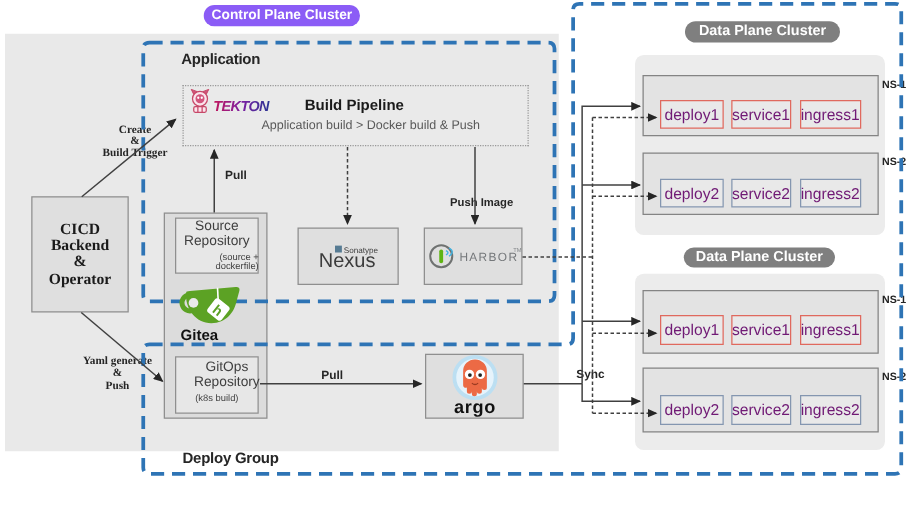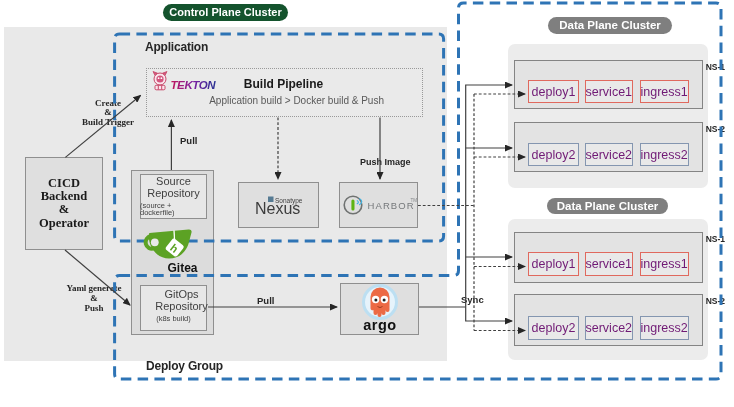--- a/index.html
+++ b/index.html
@@ -14,21 +14,21 @@
 .serif{font-family:"Liberation Serif",serif;}
 </style>
 </head>
 <body>
 
 <div class="abs" style="left:4px;top:27px;width:443px;height:334px;background:#e9e9e9;"></div>
 
 <div class="abs" style="left:508px;top:44px;width:200px;height:144px;background:#ececec;border-radius:7px;"></div>
 <div class="abs" style="left:508px;top:219px;width:200px;height:141px;background:#ececec;border-radius:7px;"></div>
 
-<div class="pill" style="left:163px;top:4px;width:125px;height:17px;background:#14532d;font-size:11px;line-height:17px;">Control Plane Cluster</div>
+<div class="pill" style="left:163px;top:4px;width:125px;height:17px;background:#8b5cf6;font-size:11px;line-height:17px;">Control Plane Cluster</div>
 <div class="pill" style="left:548px;top:17px;width:124px;height:17px;background:#7f7f7f;font-size:11.5px;line-height:17px;">Data Plane Cluster</div>
 <div class="pill" style="left:547px;top:198px;width:121px;height:16px;background:#7f7f7f;font-size:11.5px;line-height:16px;">Data Plane Cluster</div>
 
 <div class="lbl" style="left:117px;top:40px;font-size:12px;letter-spacing:-0.2px;">Application</div>
 <div class="lbl" style="left:118px;top:359px;font-size:12px;letter-spacing:-0.2px;">Deploy Group</div>
 <div class="lbl serif" style="left:44px;top:99px;width:72px;font-size:9px;line-height:9.3px;text-align:center;">Create<br>&amp;<br>Build Trigger</div>
 <div class="lbl serif" style="left:30px;top:283px;width:72px;font-size:9px;line-height:10px;text-align:center;">Yaml generate<br>&amp;<br>Push</div>
 <div class="lbl" style="left:152px;top:135px;font-size:9.5px;">Pull</div>
 <div class="lbl" style="left:332px;top:157px;font-size:9px;">Push Image</div>
 <div class="lbl" style="left:229px;top:295px;font-size:9.5px;">Pull</div>
@@ -37,22 +37,22 @@
 <div class="abs" style="left:146px;top:68px;width:277px;height:49px;background:#eaeaea;border:1px dotted #999;box-sizing:border-box;"></div>
 <div class="abs" style="left:213px;top:77px;width:141px;text-align:center;font-weight:bold;font-size:12px;color:#1a1a1a;">Build Pipeline</div>
 <div class="abs" style="left:184px;top:95px;width:200px;text-align:right;font-size:10px;color:#595959;">Application build &gt; Docker build &amp; Push</div>
 
 <div class="box serif" style="left:25px;top:157px;width:78px;height:93px;background:#dfdfdf;"></div>
 <div class="abs serif" style="left:25px;top:177px;width:78px;text-align:center;font-weight:bold;font-size:12.5px;line-height:13.2px;color:#1a1a1a;">CICD<br>Backend<br>&amp;<br>Operator</div>
 
 <div class="box" style="left:131px;top:170px;width:83px;height:165px;background:#dcdcdc;"></div>
 <div class="ibox" style="left:140px;top:174px;width:67px;height:45px;"></div>
 <div class="abs" style="left:140px;top:176px;width:67px;text-align:center;font-size:11px;line-height:11.6px;color:#3f3f3f;">Source<br>Repository</div>
-<div class="abs" style="left:140px;top:201.5px;width:67px;text-align:left;font-size:7.5px;line-height:7.6px;color:#3f3f3f;">(source +<br>dockerfile)</div>
-<div class="abs" style="left:146px;top:261px;width:73px;text-align:center;font-weight:bold;font-size:12px;color:#111;">Gitea</div>
+<div class="abs" style="left:140px;top:201.5px;width:67px;text-align:right;font-size:7.5px;line-height:7.6px;color:#3f3f3f;">(source +<br>dockerfile)</div>
+<div class="abs" style="left:123px;top:261px;width:73px;text-align:center;font-weight:bold;font-size:12px;color:#111;">Gitea</div>
 <div class="ibox" style="left:140px;top:285px;width:67px;height:46px;"></div>
 <div class="abs" style="left:140px;top:289px;width:83px;text-align:center;font-size:11px;line-height:11.6px;color:#3f3f3f;">GitOps<br>Repository</div>
 <div class="abs" style="left:140px;top:313.5px;width:67px;text-align:center;font-size:7.5px;color:#3f3f3f;">(k8s build)</div>
 
 <div class="box" style="left:238px;top:182px;width:81px;height:46px;background:#dfdfdf;"></div>
 
 <div class="box" style="left:339px;top:182px;width:79px;height:46px;background:#dfdfdf;"></div>
 
 <div class="box" style="left:340px;top:283px;width:79px;height:52px;background:#dfdfdf;"></div>
 

